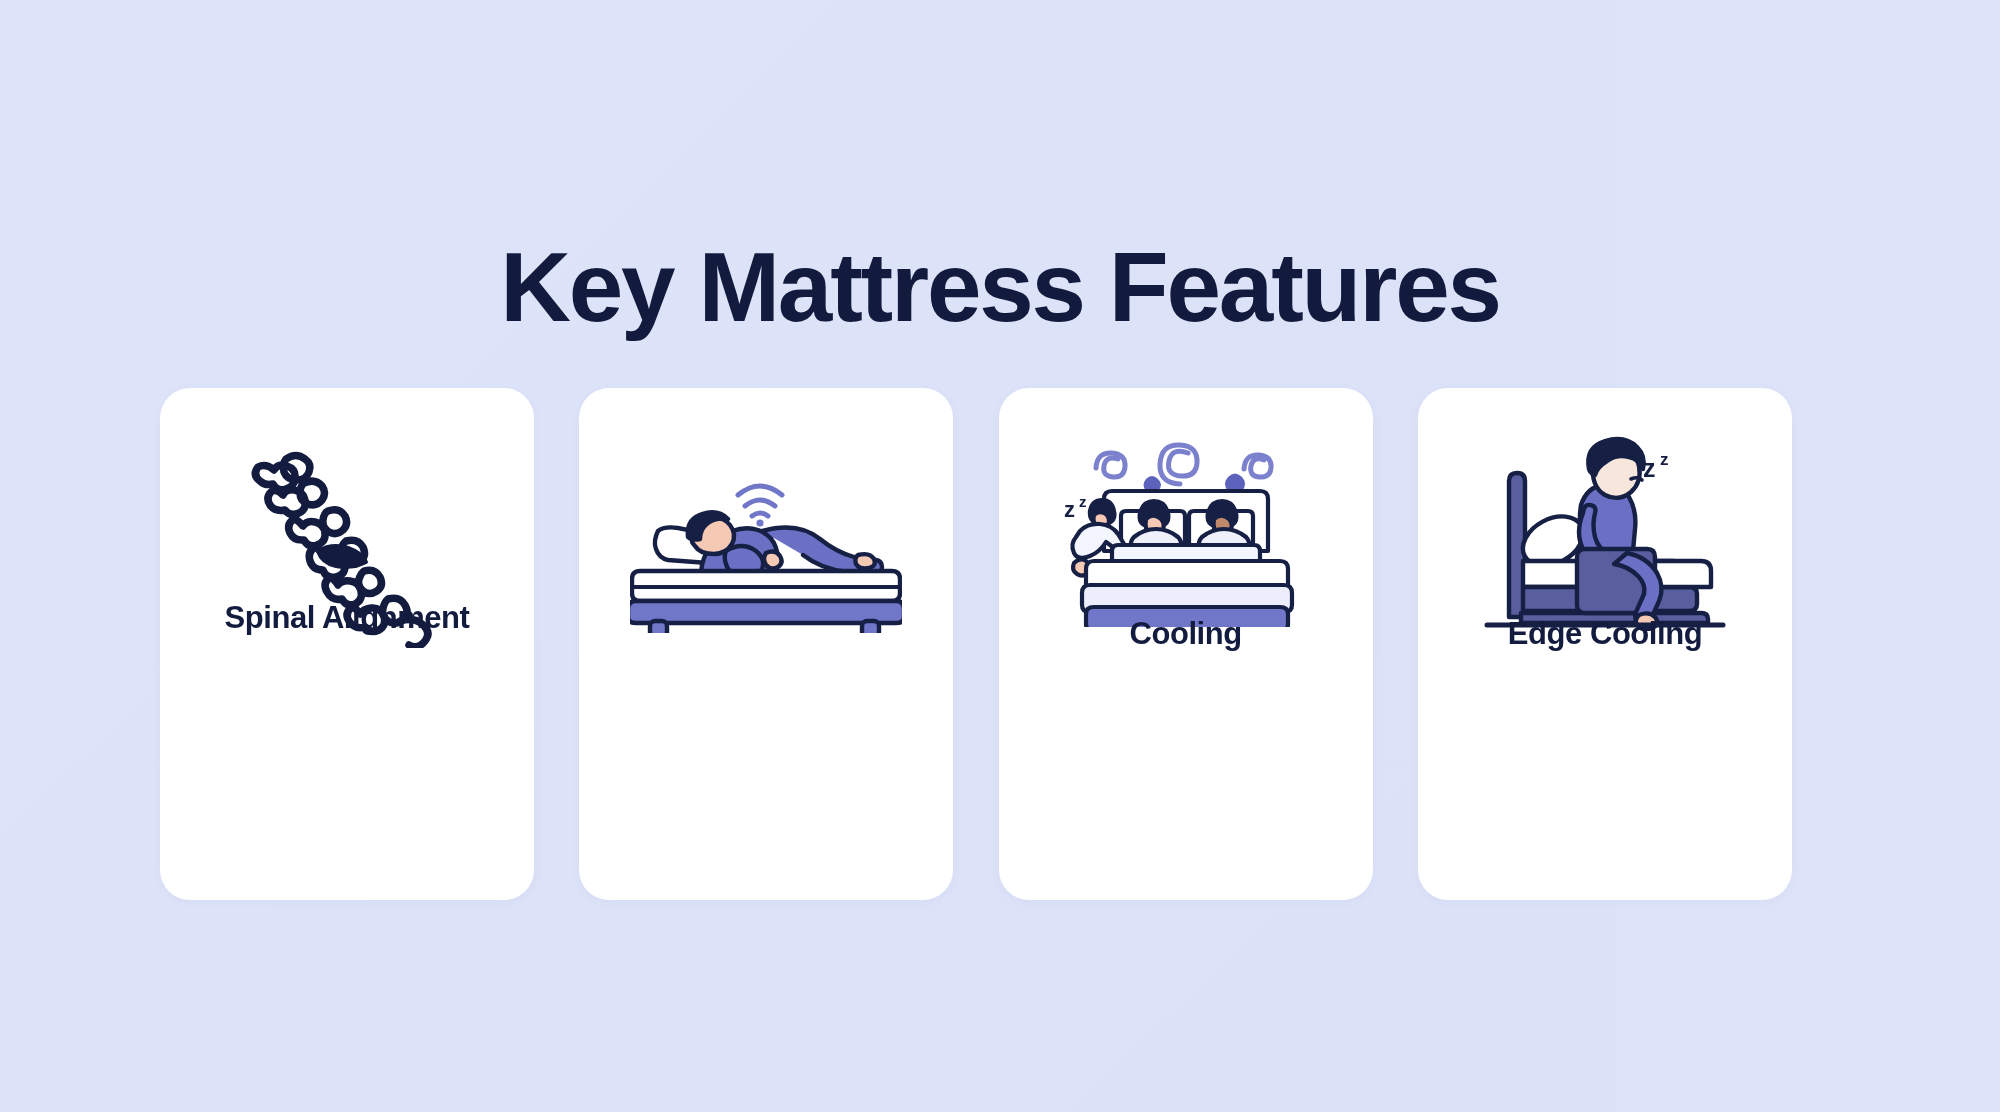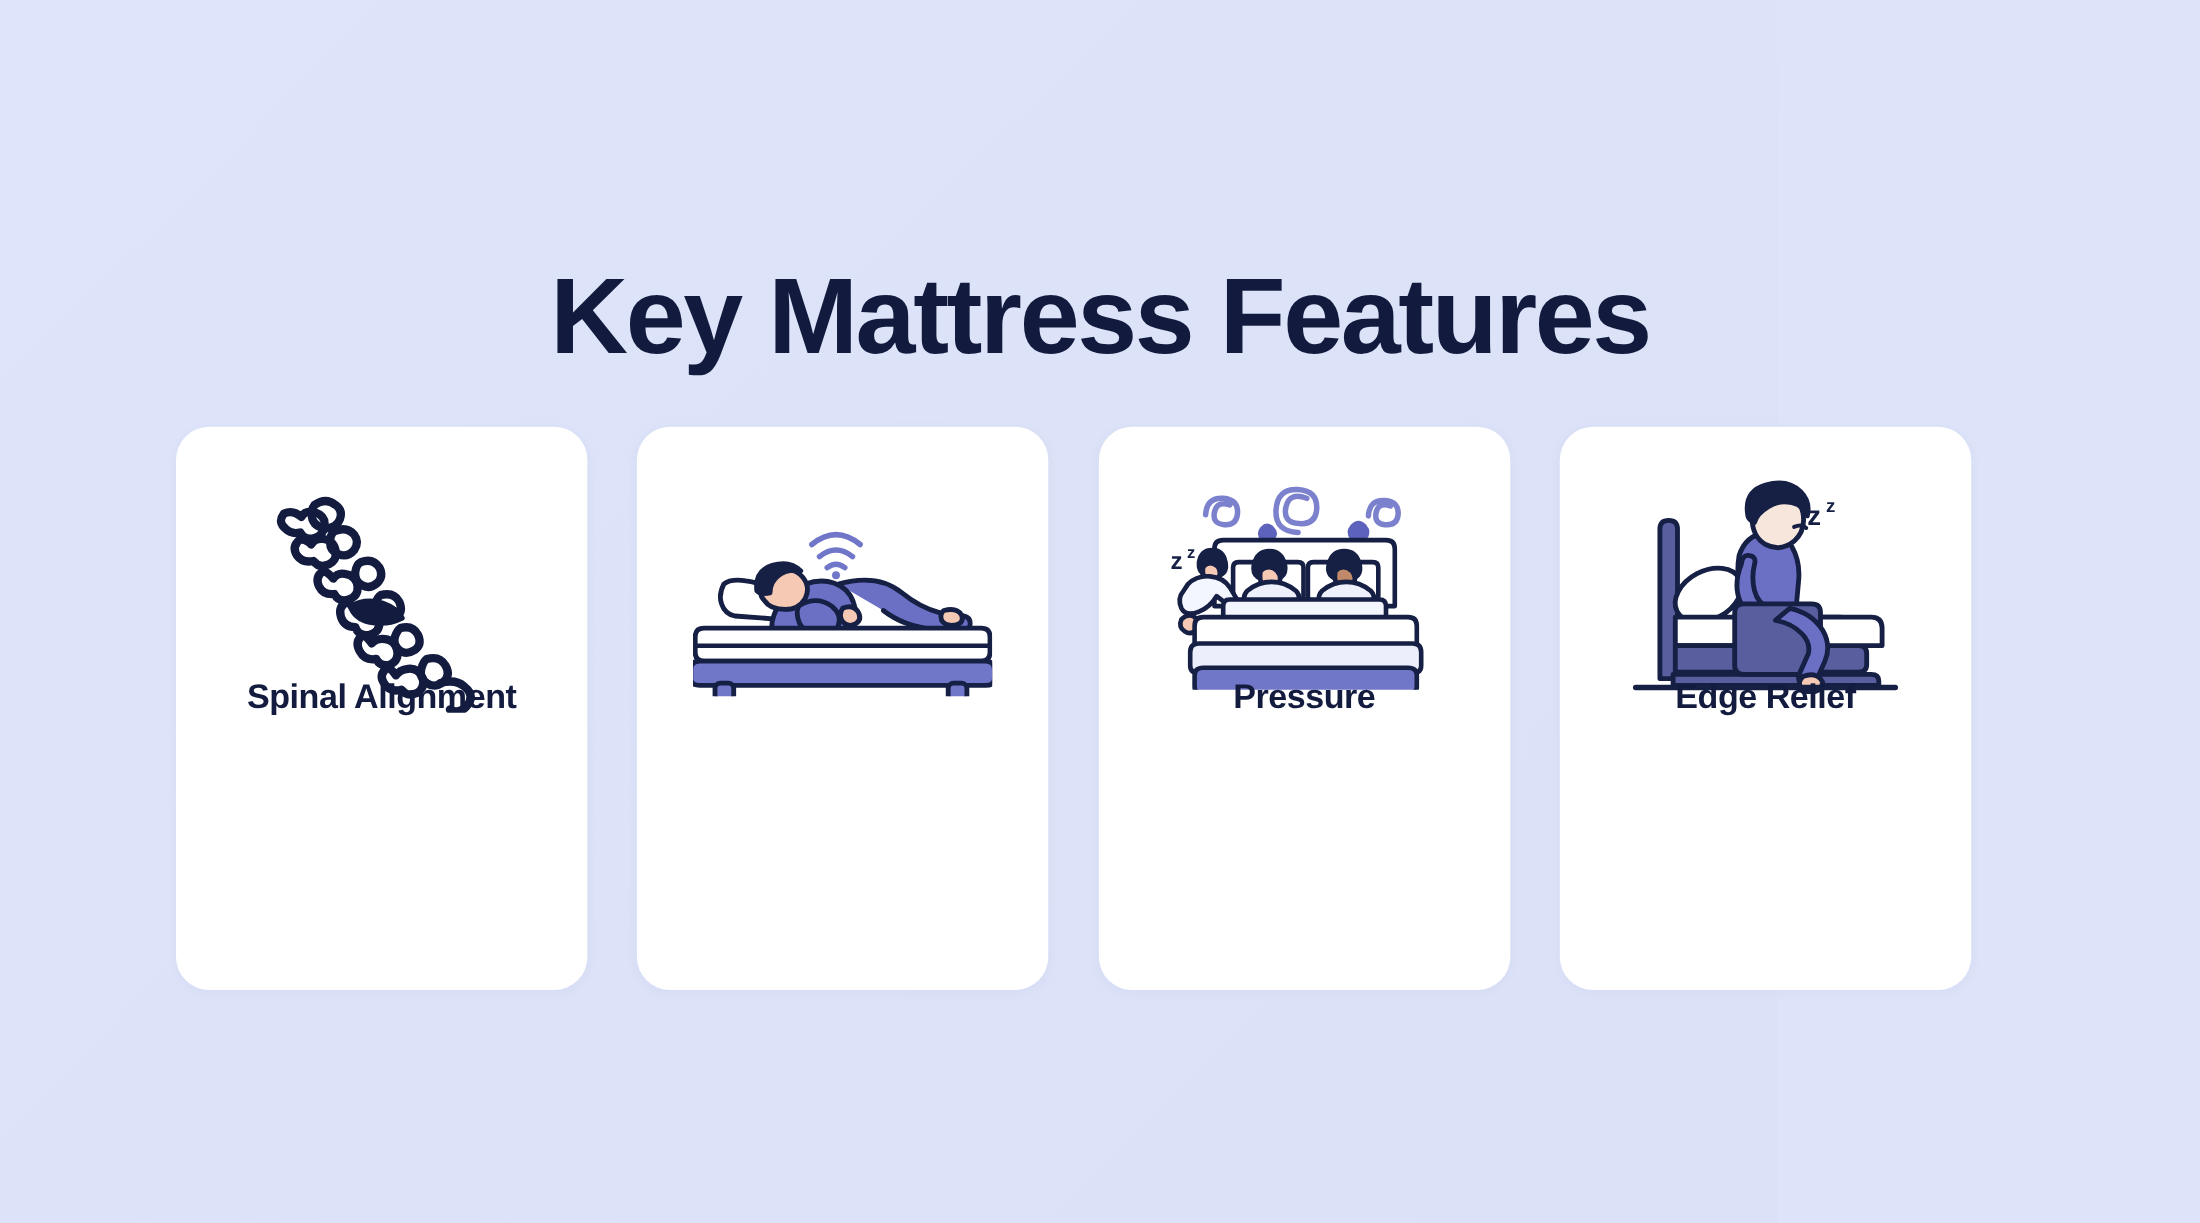--- a/index.html
+++ b/index.html
@@ -77,21 +77,21 @@
     width: 374px;
     text-align: center;
     font-size: 31px;
     font-weight: 700;
     letter-spacing: -0.45px;
     color: #131c3f;
     font-family: "Liberation Sans", sans-serif;
     white-space: nowrap;
   }
   
-  .card-1 .card-label { top: 228px; }
+  .card-1 .card-label { top: 212px; }
   .card-2 .card-art { top: 56px; }
   .card-3 .card-art { top: 30px; }
   .card-4 .card-art { top: 34px; }
 </style>
 </head>
 <body>
 
 <div id="page">
 
   <h1 class="page-title">Key Mattress Features</h1>
@@ -212,21 +212,21 @@
             <path d="M58 118 h136 q6 0 6 6 v8 q0 6 -6 6 h-136 q-6 0 -6 -6 v-8 q0 -6 6 -6 z" fill="#f4f6ff"></path>
 
             <path d="M34 134 h186 q8 0 8 8 v16 q0 8 -8 8 h-186 q-8 0 -8 -8 v-16 q0 -8 8 -8 z" fill="#ffffff"></path>
 
             <path d="M30 158 h194 q8 0 8 8 v12 q0 7 -8 7 h-194 q-8 0 -8 -7 v-12 q0 -8 8 -8 z" fill="#eceefb"></path>
 
             <path d="M34 180 h186 q8 0 8 7 v10 q0 7 -8 7 h-186 q-8 0 -8 -7 v-10 q0 -7 8 -7 z" fill="#7076c8"></path>
           </g>
         </svg>
       </div>
-      <div class="card-label">Pressure</div>
+      <div class="card-label">Cooling</div>
     </div>
 
     <div class="feature-card card-4">
       <div class="card-art">
         <svg width="248" height="200" viewBox="0 0 248 200">
           <g stroke="#161f44" stroke-width="4.4" stroke-linecap="round" stroke-linejoin="round">
 
             <g fill="#161f44" stroke="none">
               <text x="162" y="46" font-family="'Liberation Sans', sans-serif" font-size="25" font-weight="700">z</text>
               <text x="179" y="34" font-family="'Liberation Sans', sans-serif" font-size="17" font-weight="700">z</text>
@@ -258,17 +258,17 @@
             <path d="M104 118 h62 q8 0 8 8 v48 q0 8 -8 8 h-62 q-8 0 -8 -8 v-48 q0 -8 8 -8 z" fill="#585e9e"></path>
 
             <path d="M146 122 q20 4 30 20 q8 14 2 28 l-8 18 q-4 7 -11 4 q-7 -4 -4 -11 l8 -18 q2 -10 -6 -18 q-10 -10 -24 -12 z" fill="#6b70c4"></path>
 
             <path d="M158 184 q10 -4 16 2 q5 6 -1 10 q-9 5 -16 -1 q-5 -5 1 -11 z" fill="#f6c9b4"></path>
 
             <path d="M6 194 h236" fill="none" stroke="#161f44" stroke-width="5"></path>
           </g>
         </svg>
       </div>
-      <div class="card-label">Edge Relief</div>
+      <div class="card-label">Edge Cooling</div>
     </div>
 
   </div>
 </div>
 
 </body></html>

